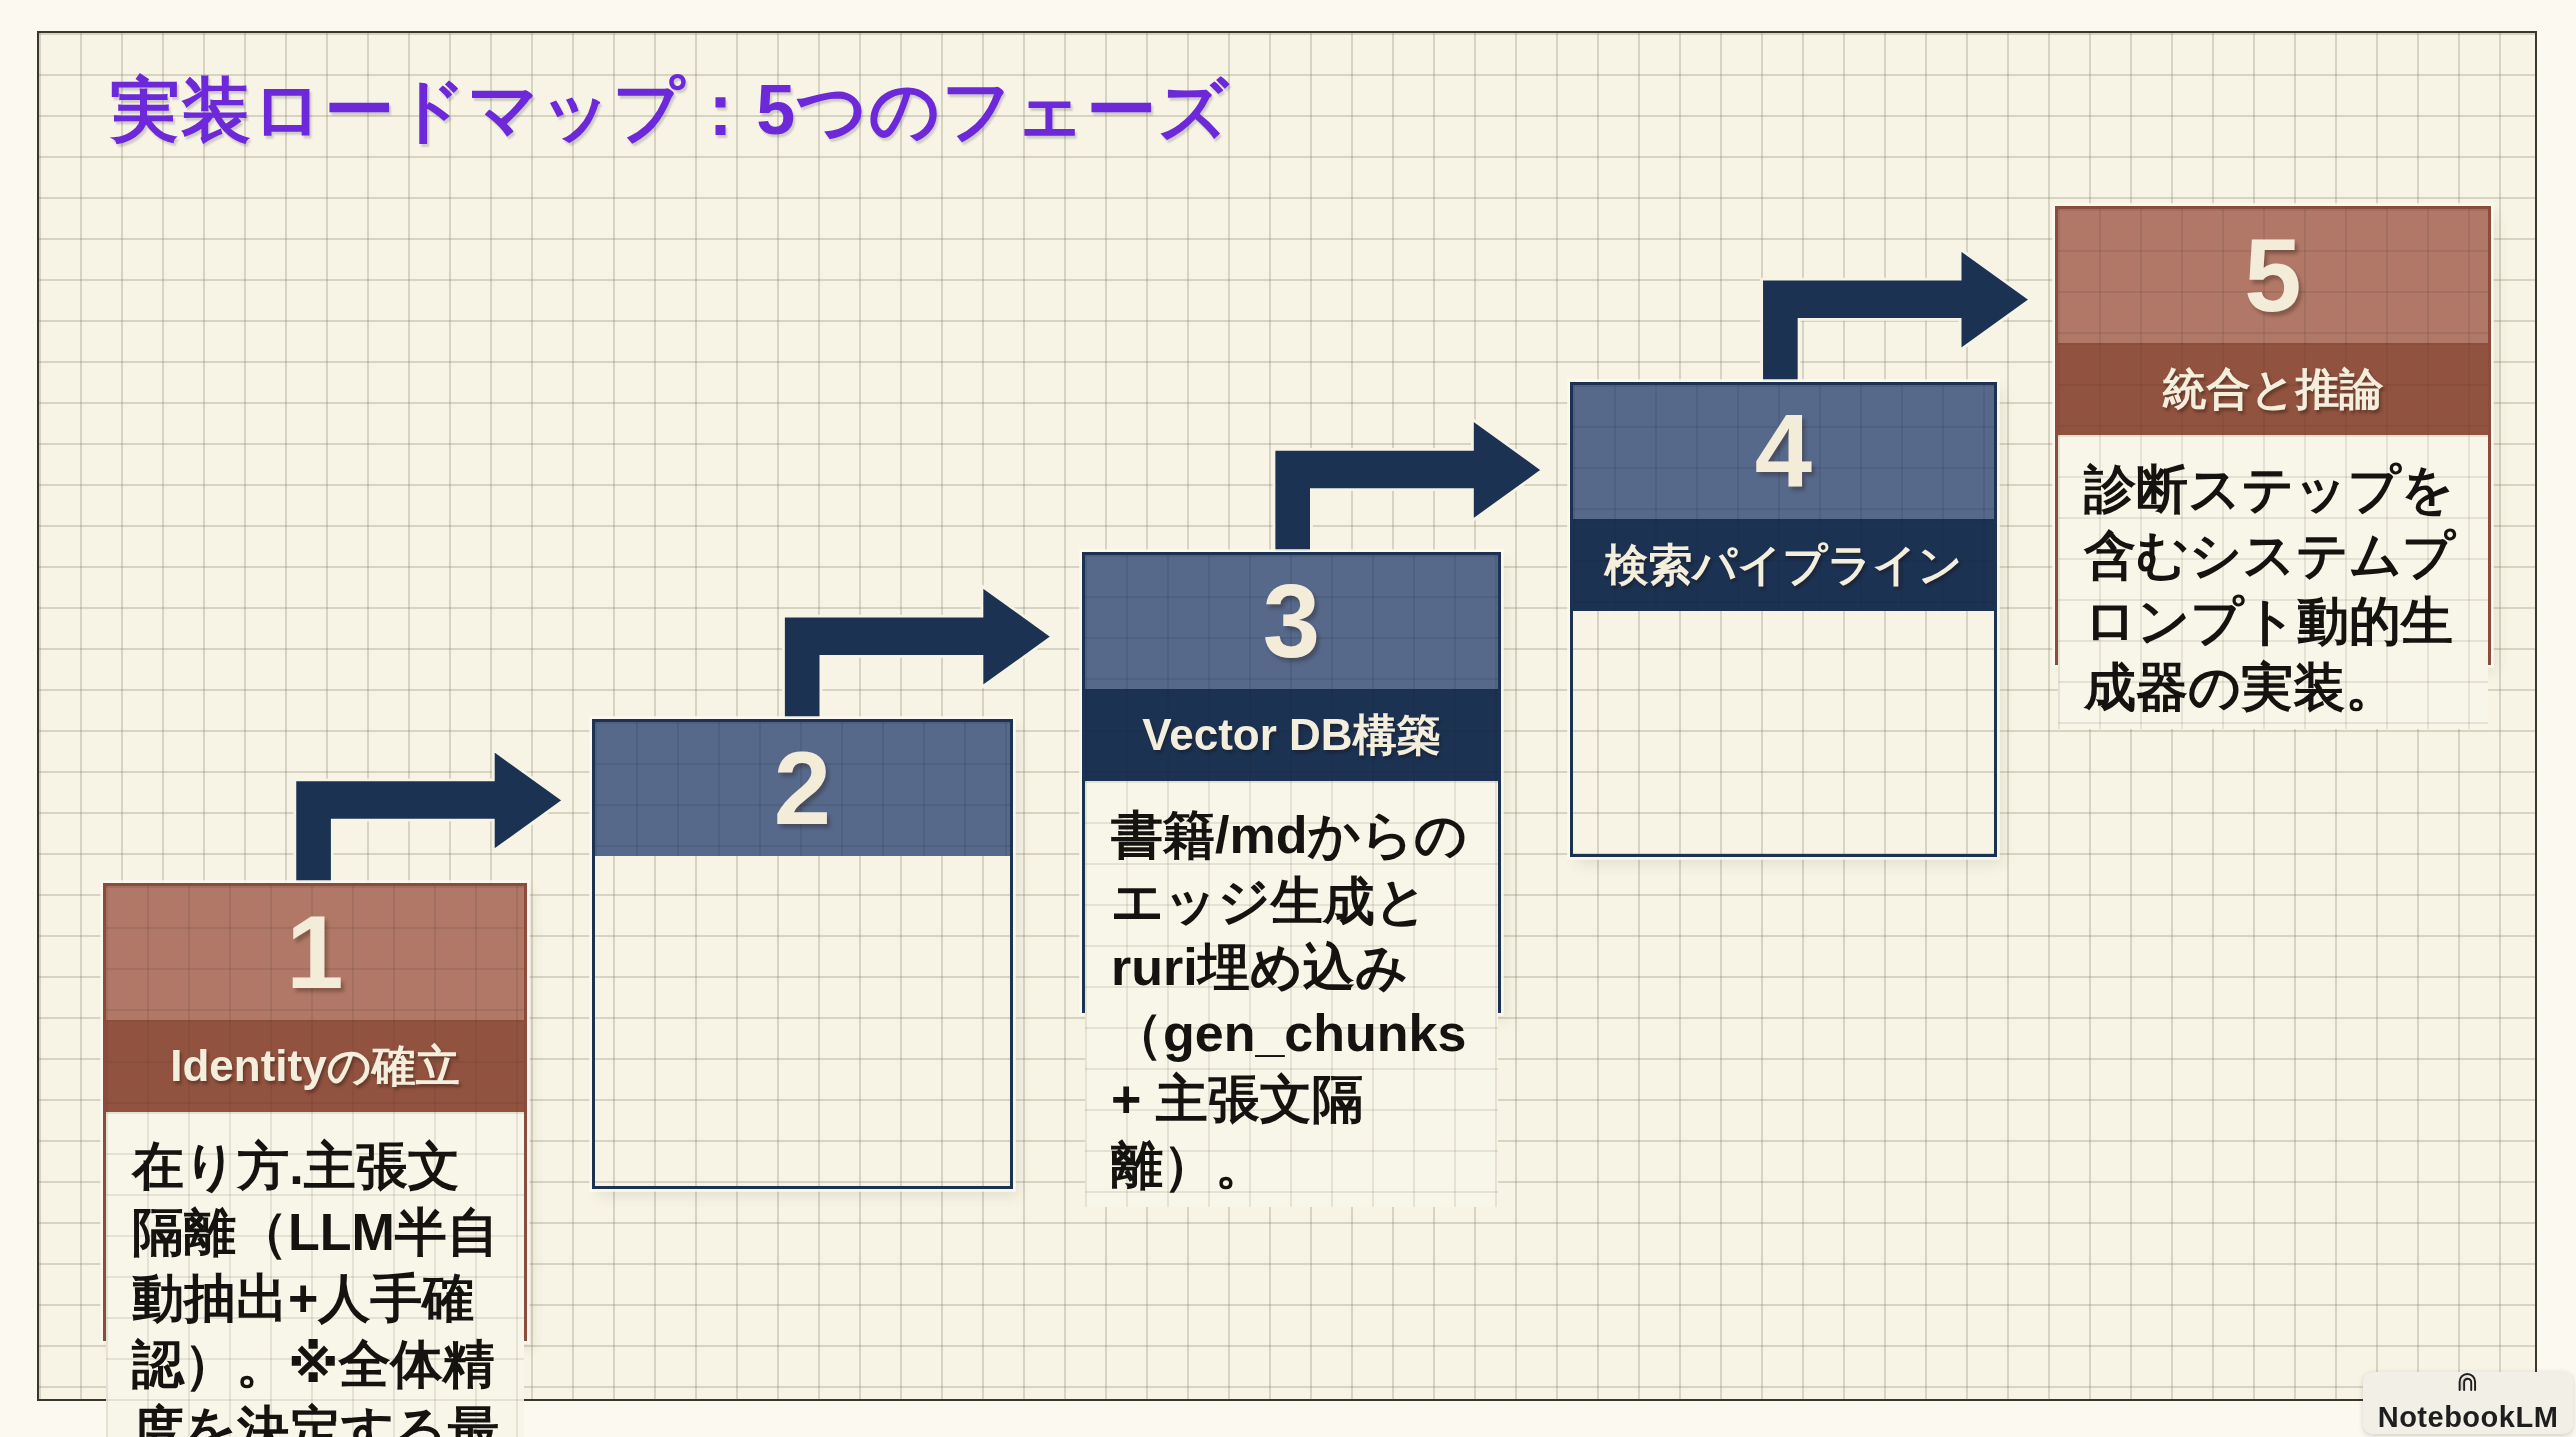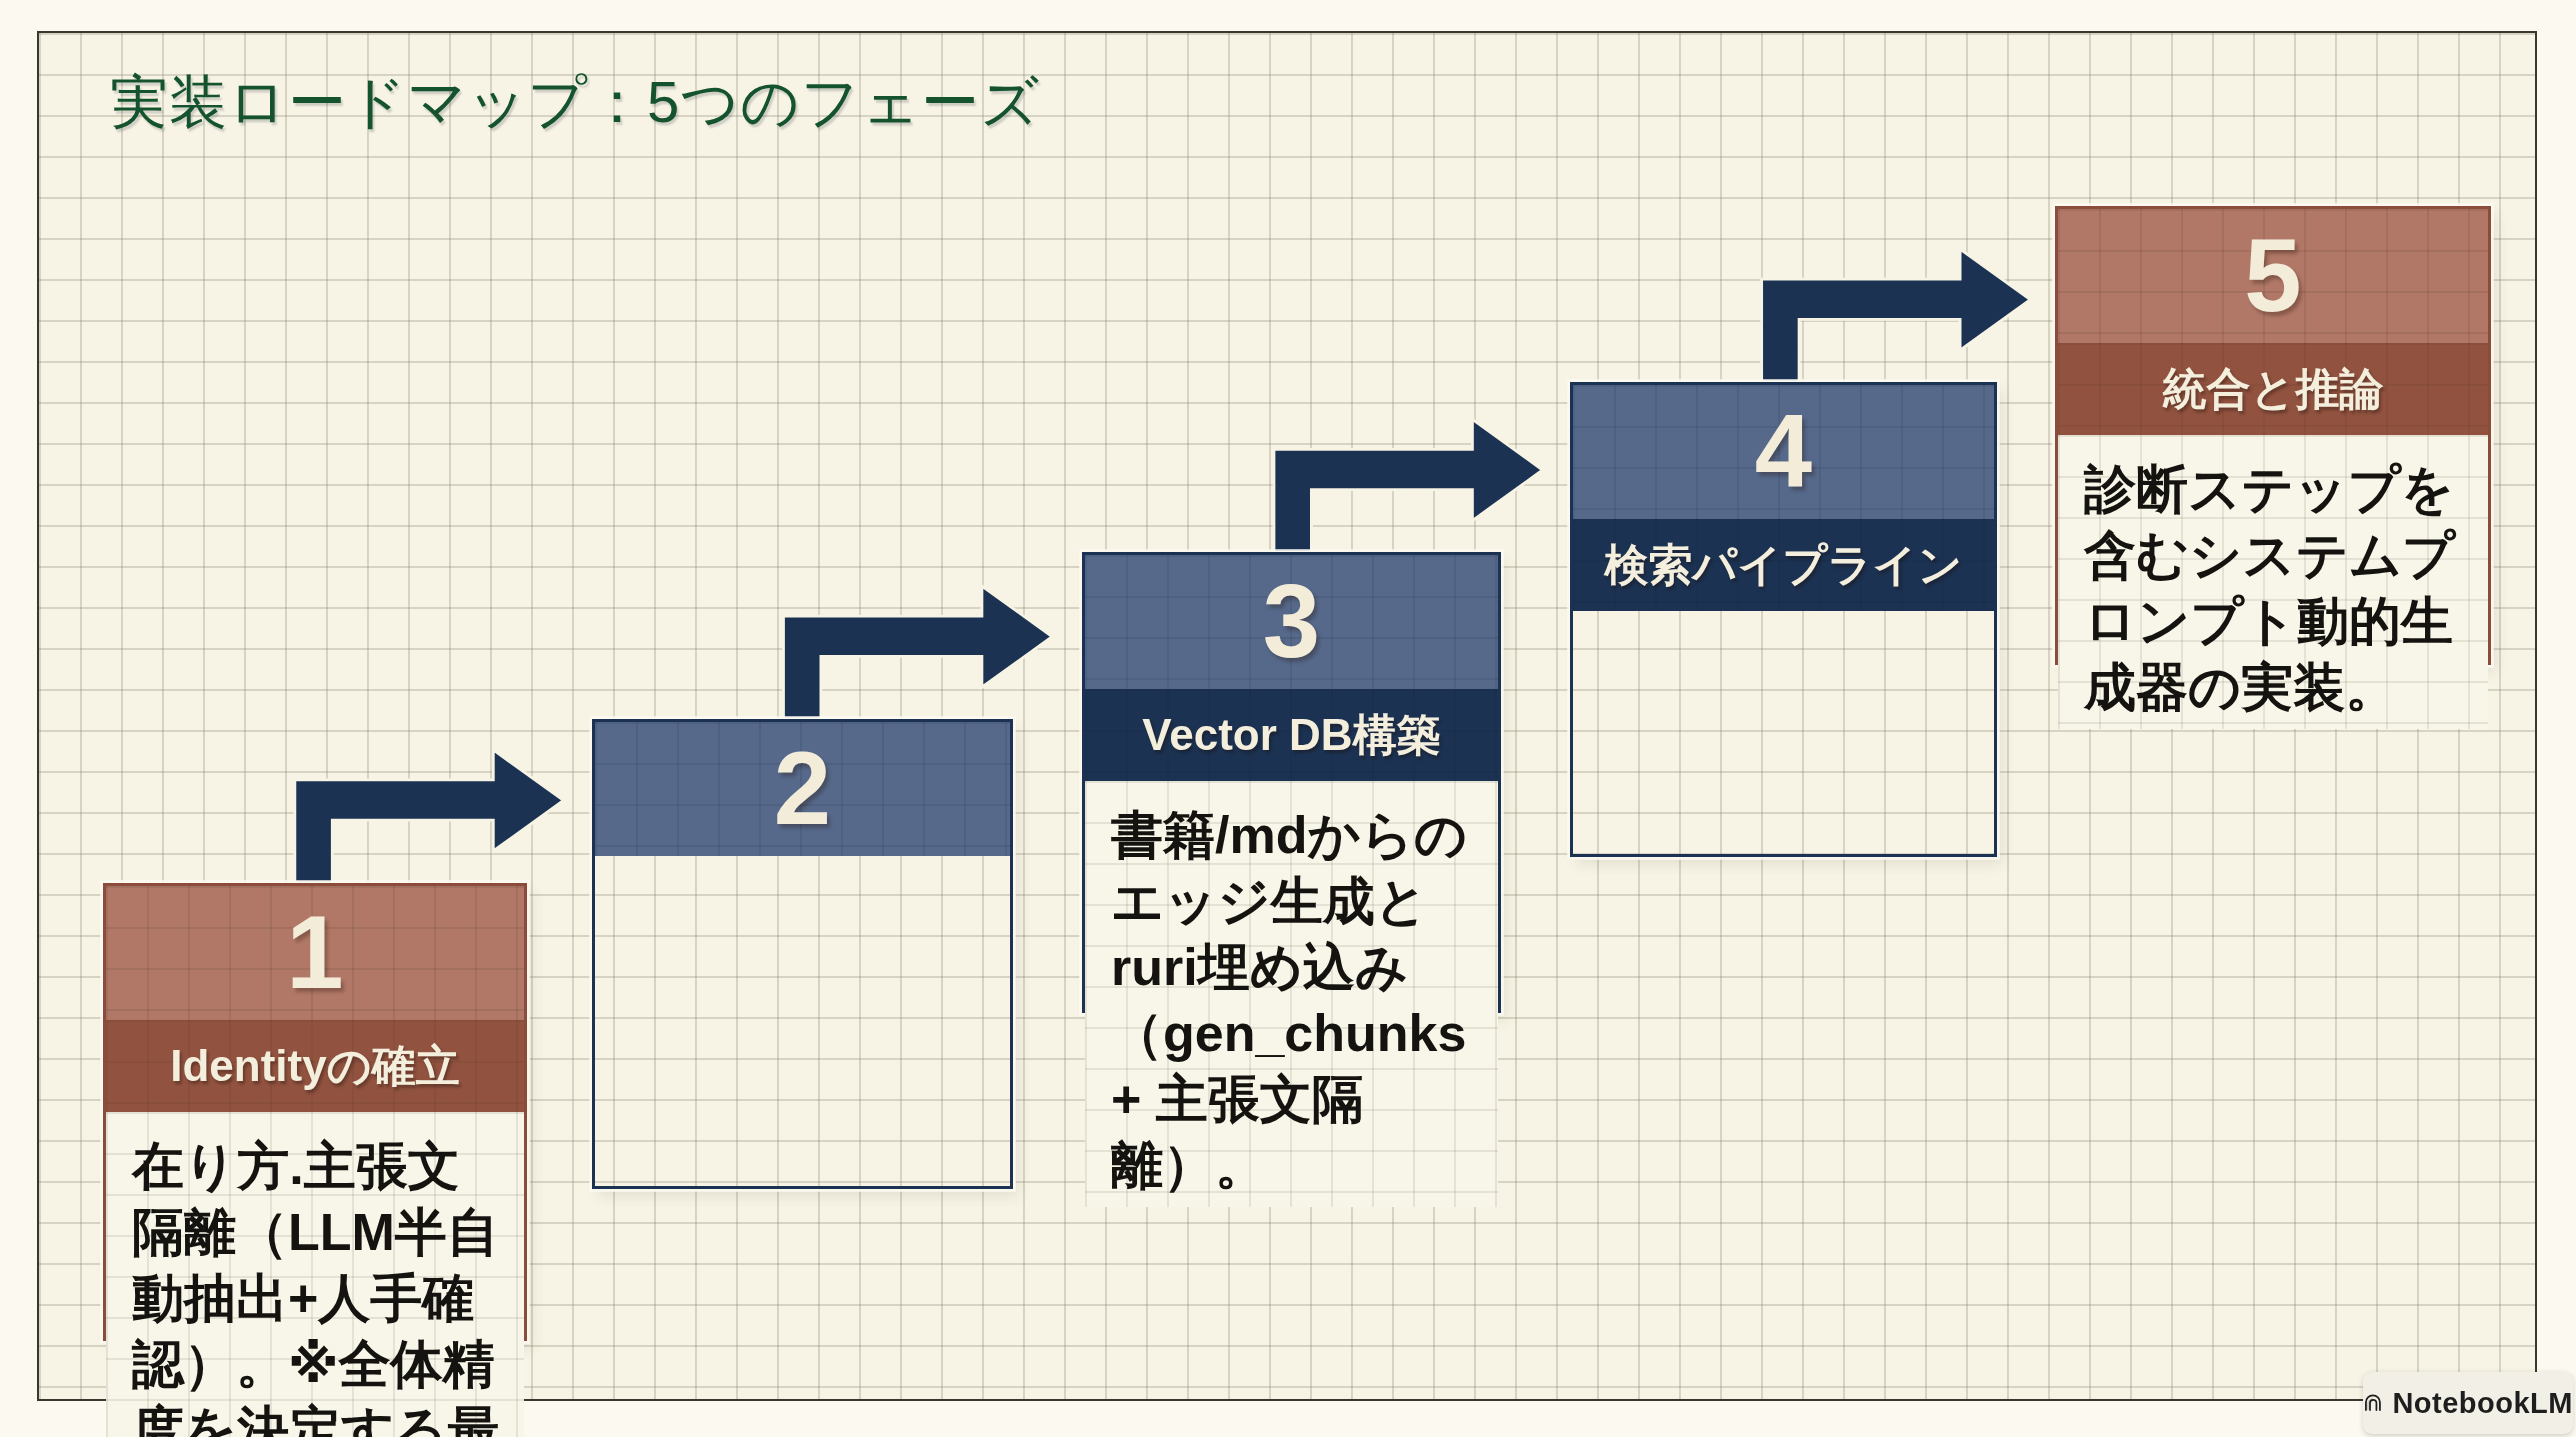--- a/index.html
+++ b/index.html
@@ -13,22 +13,22 @@
     position:absolute; left:37px; top:31px; width:2496px; height:1366px;
     border:2.8px solid #38382f;
     background-color:#f7f4e5;
     background-image:
       linear-gradient(to right, rgba(130,127,105,0.28) 1.9px, transparent 1.9px),
       linear-gradient(to bottom, rgba(130,127,105,0.28) 1.9px, transparent 1.9px);
     background-size:41px 41px;
   }
   .main-title{
     position:absolute; left:110px; top:64px;
-    font-size:58px; font-weight:400; letter-spacing:0.9px;
-    color:#14532d; text-shadow:1.9px 2.8px 1.9px rgba(20,30,50,0.18);
+    font-size:70px; font-weight:700; letter-spacing:0.9px;
+    color:#6d28d9; text-shadow:1.9px 2.8px 1.9px rgba(20,30,50,0.18);
     white-space:nowrap;
   }
   
   .phase{
     position:absolute; box-sizing:border-box;
     display:flex; flex-direction:column;
     box-shadow:0 0 0 2.8px rgba(252,250,241,0.9), 5.6px 7.5px 13px rgba(70,55,40,0.10);
   }
   .phase.red{ border:3.7px solid #8c4c3b; }
   .phase.blue{ border:3.7px solid #1c3252; }
@@ -75,20 +75,21 @@
   }
 
   .arrows{ position:absolute; left:0; top:0; pointer-events:none; }
   .arrows polygon{ fill:#1b3253; stroke:#f7f4e5; stroke-width:3; }
 
   .brand-badge{
     position:absolute; left:2363px; top:1372px; width:210px; height:62px;
     background:#f2f0e6; border-radius:9.4px;
     display:flex; align-items:center; justify-content:center; gap:8.4px;
     box-shadow:0 1.9px 5.6px rgba(60,55,40,0.20);
+    flex-direction:column;
   }
   .brand-badge .label{
     font-size:29px; font-weight:700; color:#1e1e1e; letter-spacing:0.5px;
   }
   .brand-badge svg{ display:block; }
 </style>
 </head>
 <body>
 
 <div class="canvas">

